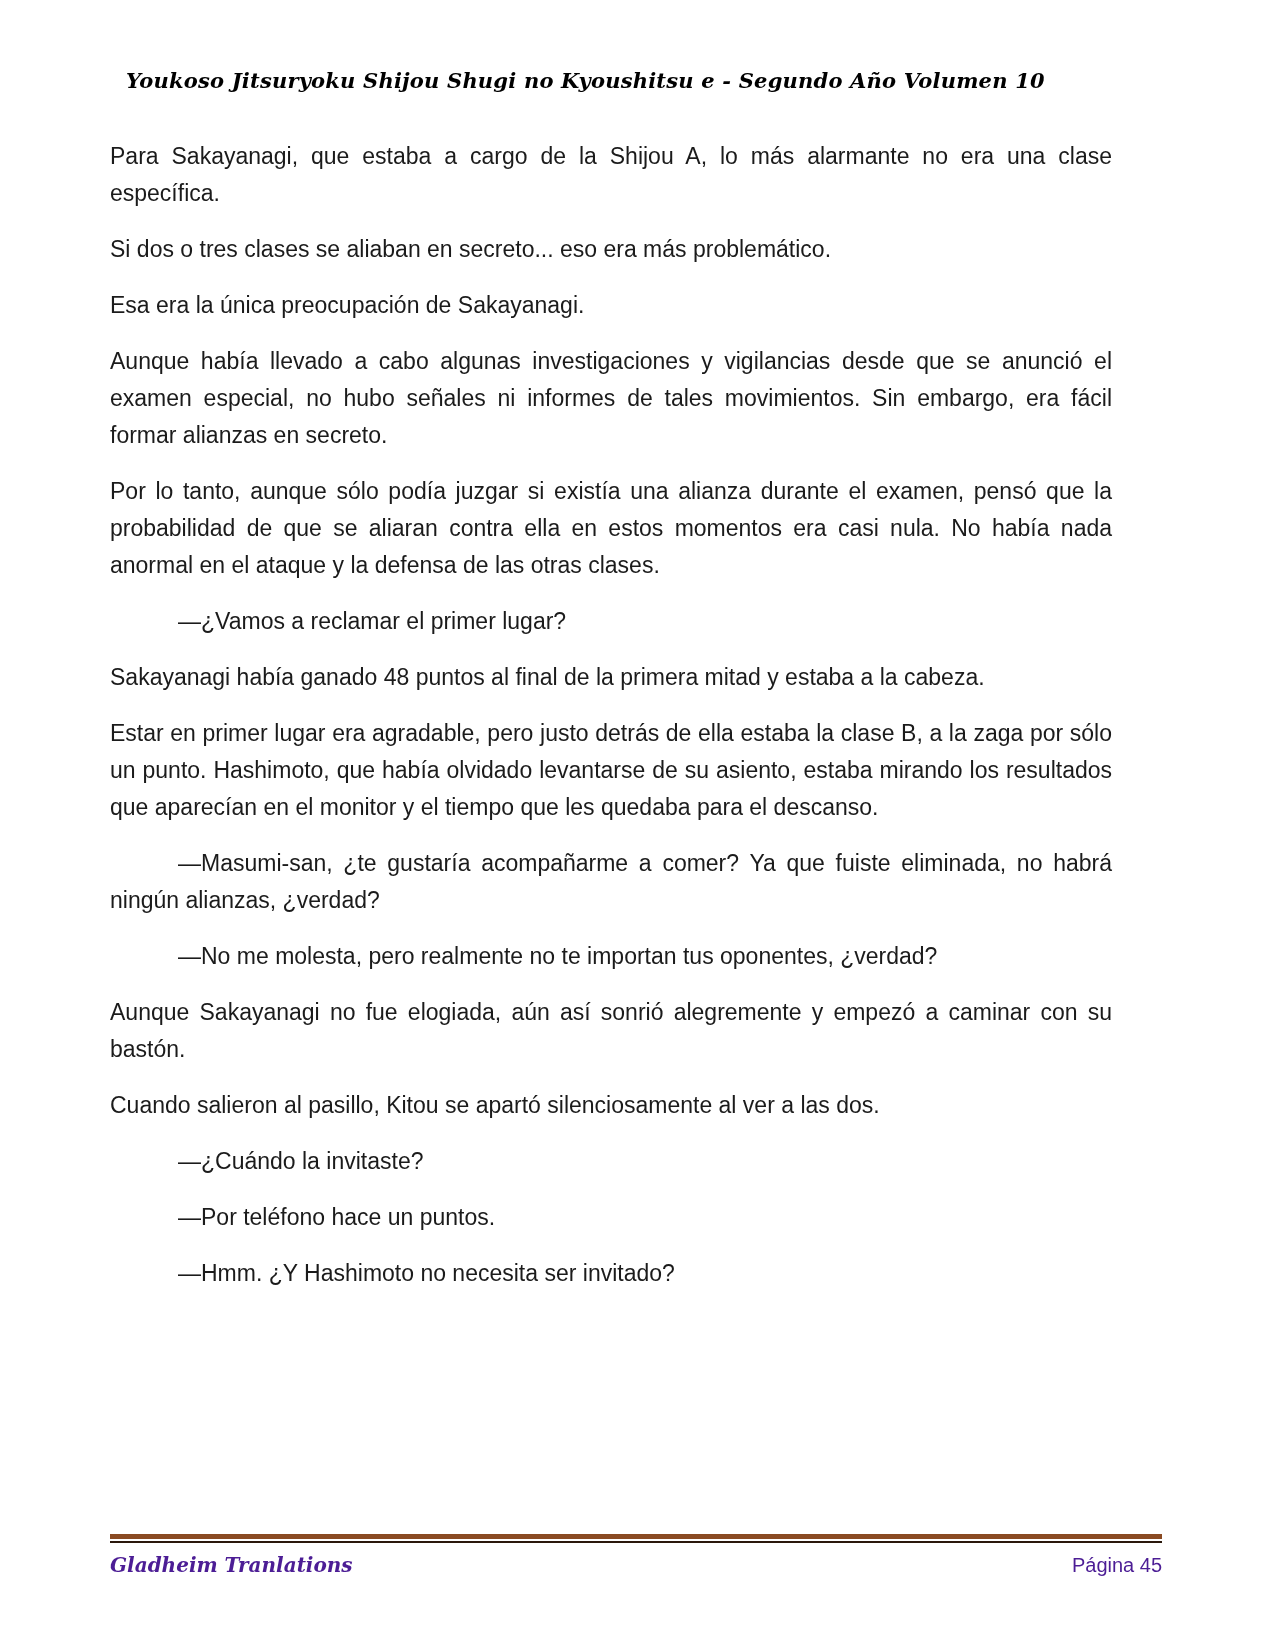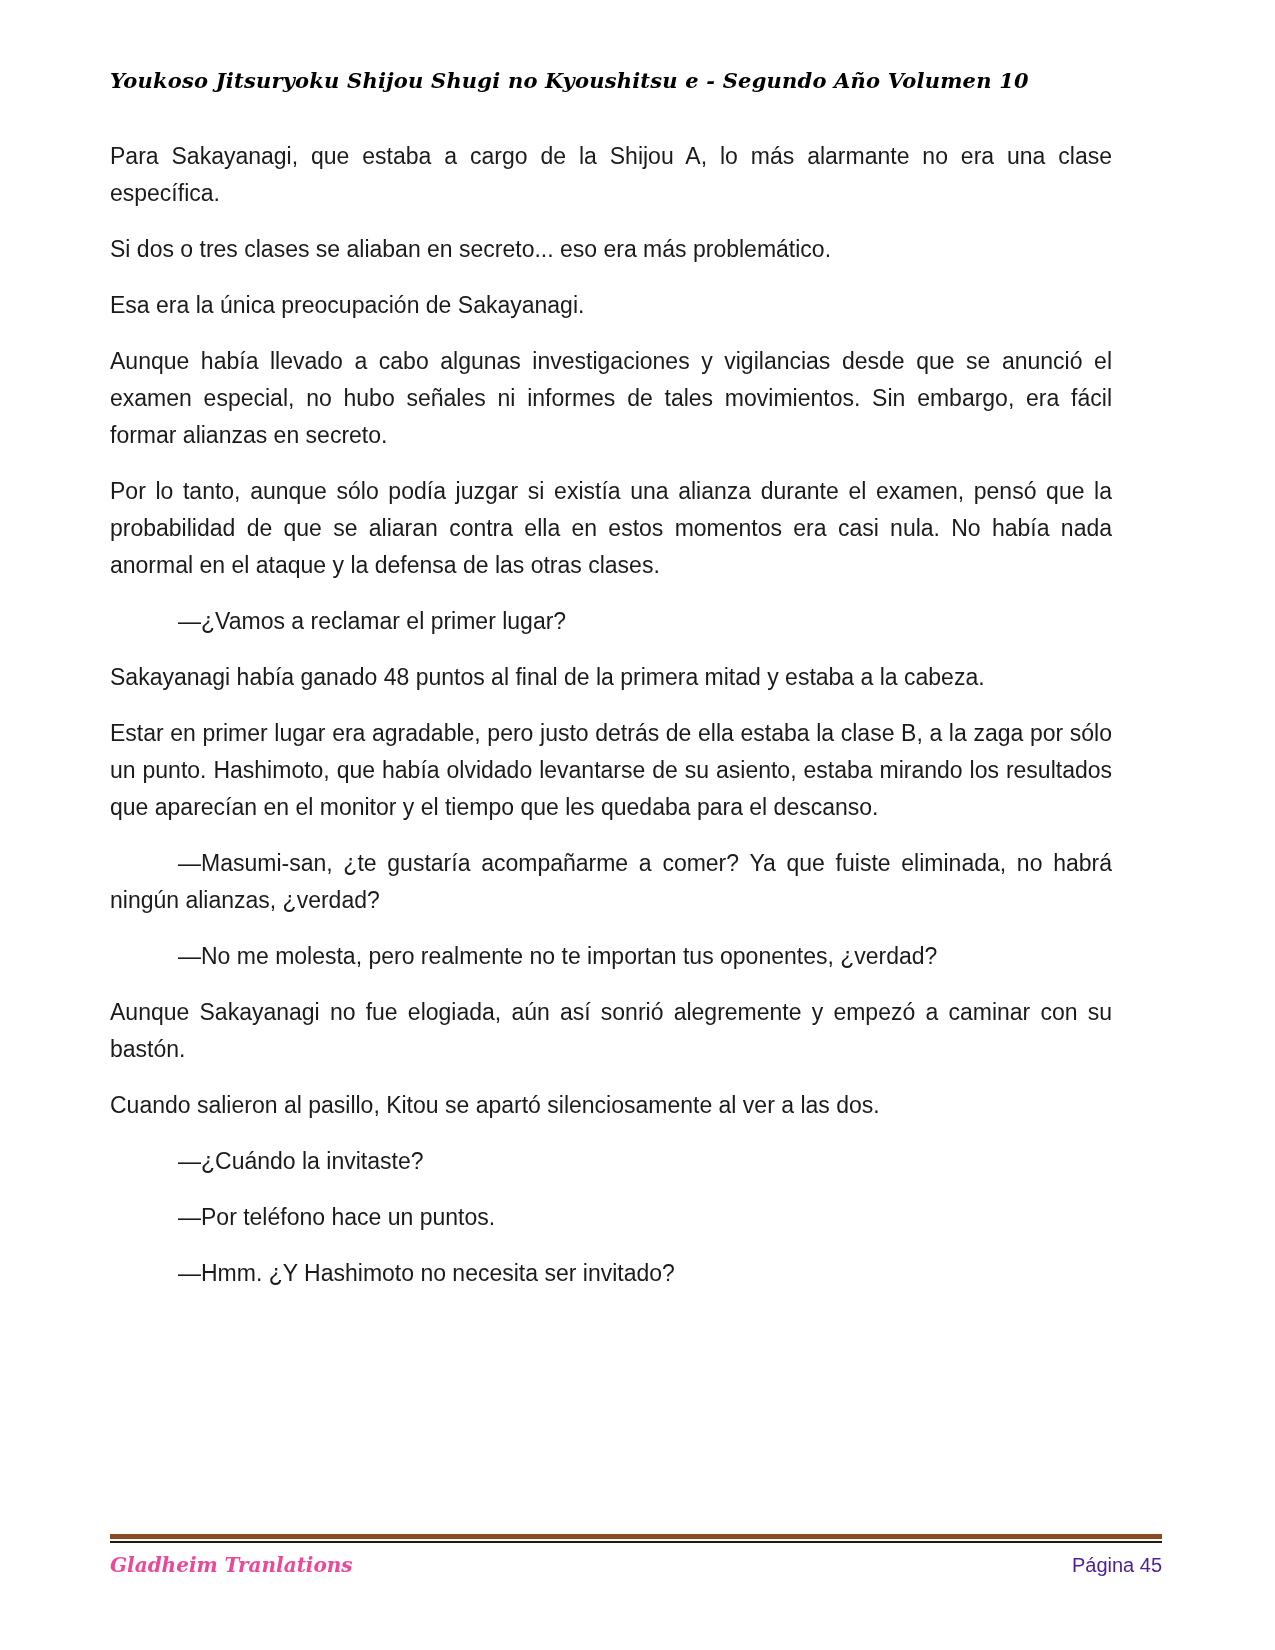--- a/index.html
+++ b/index.html
@@ -12,21 +12,21 @@
     width: 1275px;
     height: 1650px;
     background: #ffffff;
     overflow: hidden;
     font-family: "Liberation Sans", sans-serif;
     color: #1b1b1b;
   }
   .header {
     position: absolute;
     top: 68px;
-    left: 110px;
+    left: 126px;
     right: 112px;
   }
   .header-title {
     font-family: "DejaVu Serif", serif;
     font-style: italic;
     font-weight: bold;
     font-size: 21px;
     letter-spacing: 0.2px;
     color: #000000;
     white-space: nowrap;
@@ -66,21 +66,21 @@
     margin-top: 10px;
     display: flex;
     justify-content: space-between;
     align-items: baseline;
   }
   .footer-translator {
     font-family: "DejaVu Serif", serif;
     font-style: italic;
     font-weight: bold;
     font-size: 20px;
-    color: #ec4899;
+    color: #4c1d95;
   }
   .footer-page {
     font-size: 20px;
     color: #4c1d95;
   }
 </style>
 </head>
 <body>
 
 <div class="page">

